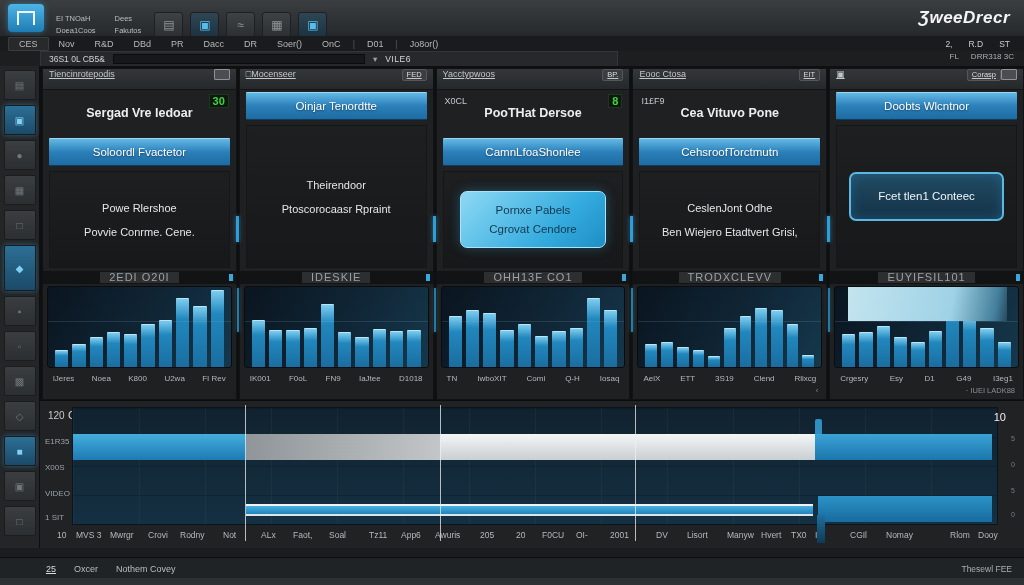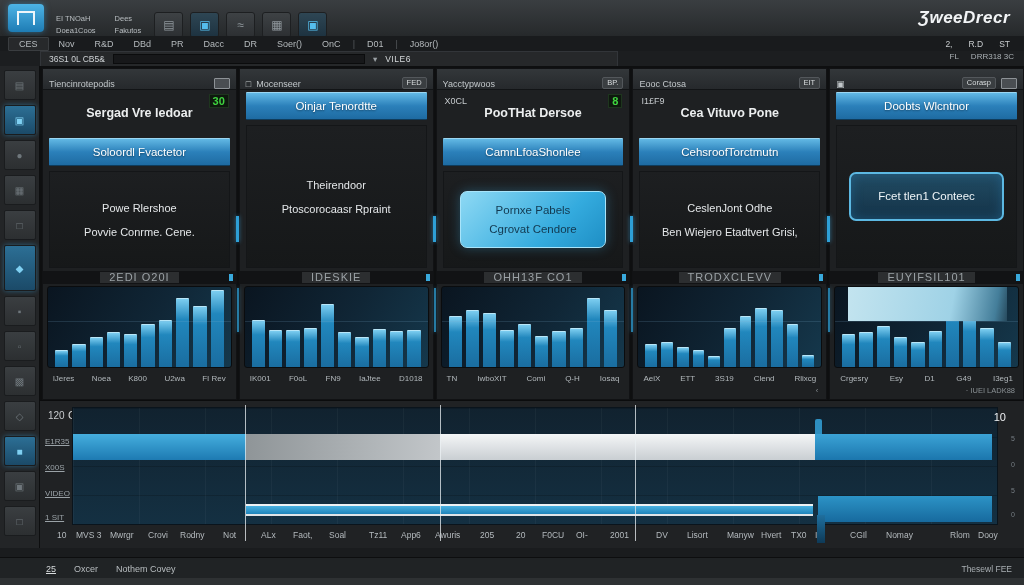--- a/index.html
+++ b/index.html
@@ -41,22 +41,22 @@
   .sb-item{width:30px;height:28px;flex:0 0 auto;background:linear-gradient(#3a3e41,#2c2f31);
     border:1px solid #1a1c1e;border-radius:2px;display:flex;align-items:center;justify-content:center;
     font-size:10px;color:#6f777c;}
   .sb-item.active{background:linear-gradient(#2c6f95,#1b4a68);color:#7fd0f2;
     box-shadow:0 0 5px rgba(60,170,230,.45);}
   .sb-item.tall{height:44px;}
   #main{position:absolute;left:40px;top:66px;width:984px;height:334px;background:#0e0f10;
     display:flex;gap:2px;padding:2px 0 0 2px;box-sizing:border-box;}
   .panel{flex:1;background:#1e2022;border:1px solid #111214;display:flex;flex-direction:column;min-width:0;}
   .p-head{height:20px;flex:0 0 auto;background:linear-gradient(#33373a,#26292c);
-    border-bottom:1px solid #121416;display:flex;align-items:flex-end;font-size:9px;color:#c2c7ca;
-    padding:0 6px;gap:5px;}
+    border-bottom:1px solid #121416;display:flex;align-items:flex-start;font-size:9px;color:#c2c7ca;
+    padding:0 6px;text-decoration:underline;}
   .p-head .ttl{flex:1;white-space:nowrap;overflow:hidden;}
   .p-head .rchip{font-size:7.5px;background:#3a3e41;border:1px solid #53575b;padding:0 4px;
     border-radius:2px;color:#d8dcde;line-height:10px;}
   .p-head .hicon{width:14px;height:9px;border:1px solid #8d9296;background:#4a4e52;border-radius:1px;flex:0 0 auto;}
   .p-zoneA{height:46px;flex:0 0 auto;position:relative;}
   .sub-left{position:absolute;left:8px;top:6px;font-size:9px;color:#c6cacd;}
   .p-title{text-align:center;padding-top:16px;font-size:12.5px;color:#eceeef;font-weight:bold;}
   .green{position:absolute;right:7px;top:4px;color:#3fd43f;font-size:11px;font-weight:bold;
     background:#0e180e;border:1px solid #1e351e;padding:0 3px;}
   .p-btn{height:26px;flex:0 0 auto;margin:2px 6px;border-radius:1px;
@@ -96,21 +96,21 @@
   #timeline{position:absolute;left:40px;top:400px;width:984px;height:148px;background:#202224;
     border-top:1px solid #0b0c0d;}
   #tl-num{position:absolute;left:8px;top:9px;font-size:10px;color:#c7cbce;}
   #tl-label{position:absolute;left:28px;top:8px;font-size:11px;color:#d8dbdd;}
   #tl-grid{position:absolute;left:32px;top:6px;width:924px;height:116px;
     background:
       repeating-linear-gradient(90deg, rgba(255,255,255,.035) 0 1px, transparent 1px 66px),
       repeating-linear-gradient(180deg, rgba(0,0,0,.18) 0 1px, transparent 1px 29px),
       linear-gradient(#11222f,#143042);
     border:1px solid #0a141c;}
-  .tl-rowlbl{position:absolute;left:5px;font-size:8px;color:#9aa2a7;text-decoration:underline;}
+  .tl-rowlbl{position:absolute;left:5px;font-size:8px;color:#9aa2a7;}
   .seg{position:absolute;top:26px;height:26px;}
   .seg.blue{background:linear-gradient(#45aede,#1d7ab2);}
   .seg.gray{background:linear-gradient(90deg,#8f9598,#c2c6c9);}
   .seg.silver{background:linear-gradient(#f4f6f7,#c9ced2);}
   .seg.blue2{background:linear-gradient(#3ba3d6,#1b76ad);}
   .bar2-thin{position:absolute;top:96px;height:8px;background:linear-gradient(#49b0e0,#1f84ba);
     border-top:2px solid #eef2f4;border-bottom:2px solid #dfe4e7;}
   .bar2-tall{position:absolute;top:88px;height:26px;background:linear-gradient(#2c93c6,#176a9e);}
   .tl-marker{position:absolute;top:4px;width:1px;height:136px;background:rgba(235,240,243,.75);}
   .tl-notch{position:absolute;width:7px;height:15px;border-radius:2px 2px 0 0;background:#2e8fc0;}

